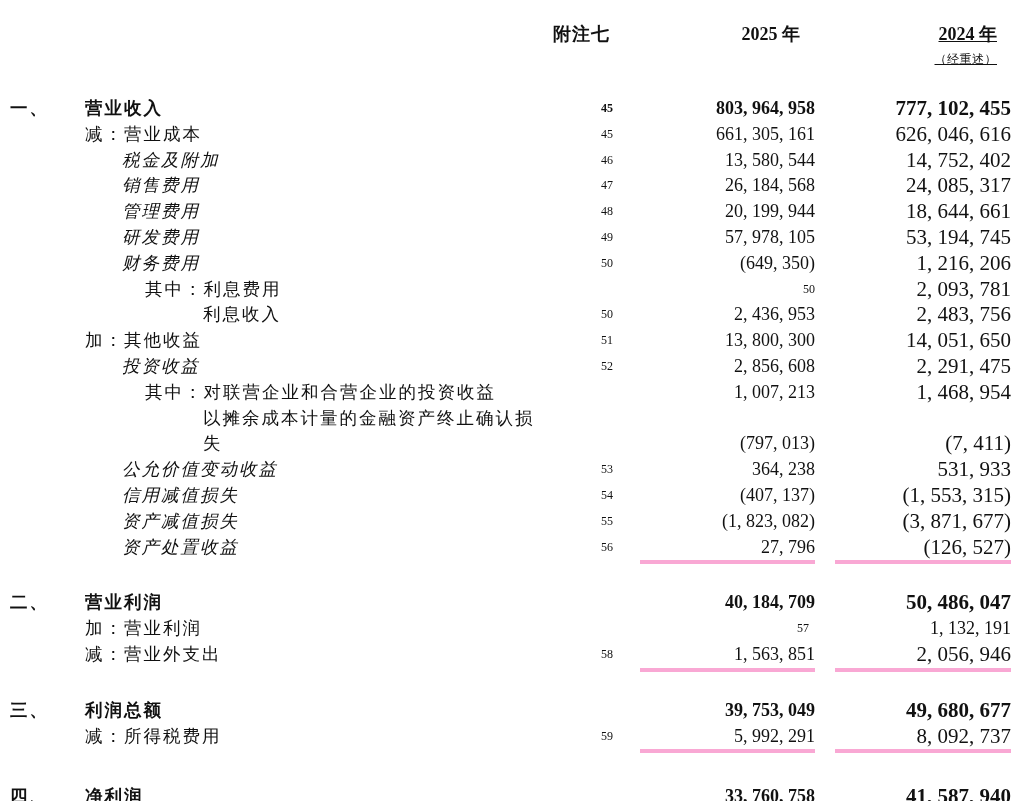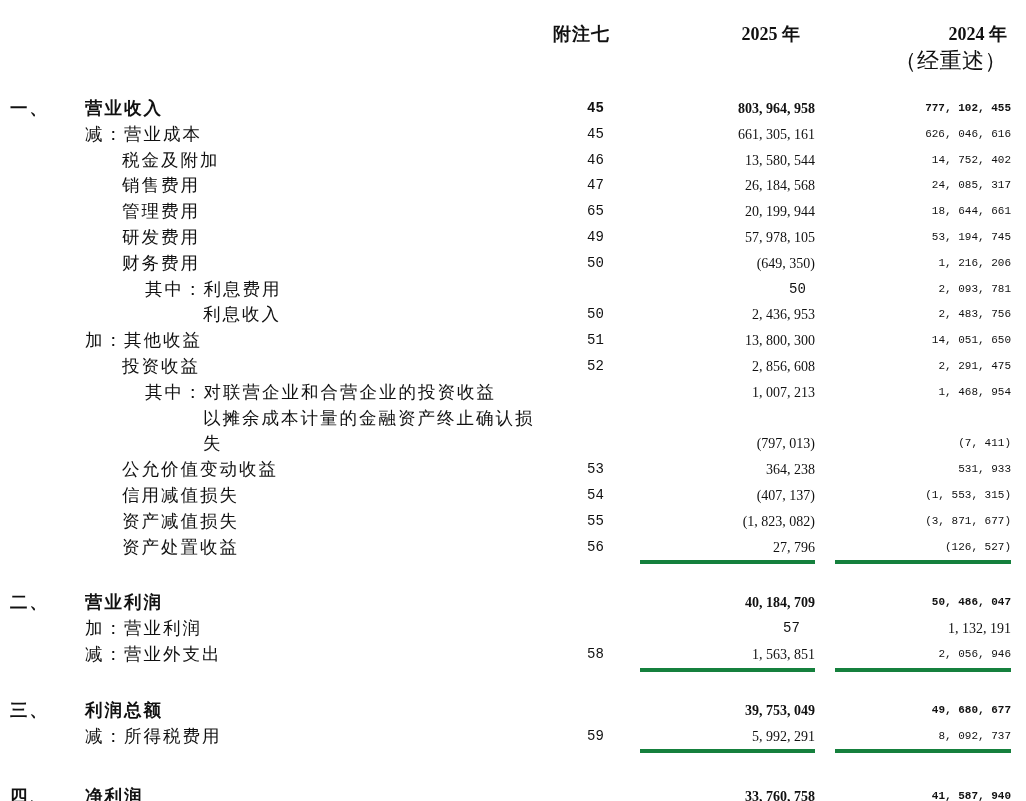--- a/index.html
+++ b/index.html
@@ -21,44 +21,45 @@
   }
   
   .thead {
     position: relative;
     height: 82px;
     font-weight: 700;
     font-size: 18px;
   }
   .h-note   { position: absolute; right: 401px; top: 8px; letter-spacing: 1px; }
   .h-2025   { position: absolute; right: 211px; top: 8px; }
-  .h-2024w  { position: absolute; right: 4px;  top: 8px; text-align: right; }
+  .h-2024w  { position: absolute; right: 14px;  top: 8px; text-align: right; text-decoration: underline; }
   .h-restated {
     display: block;
     font-weight: 400;
-    font-size: 22px;
+    font-size: 12px;
+    margin-top: 5px;
     letter-spacing: 0.5px;
   }
   
   .row {
     display: flex;
     line-height: 25.8px;
     font-size: 17.5px;
     white-space: pre;
   }
   .c-sec   { width: 75px;  letter-spacing: 2px; }
   .c-label { flex: 1;      letter-spacing: 2px; box-sizing: border-box; }
-  .c-note  { width: 35px;  text-align: center; font-size: 14px; font-family: Liberation Mono, monospace; }
-  .c-v1    { width: 175px; margin-left: 27px; text-align: right; font-size: 14px; }
-  .c-v2    { width: 176px; margin-left: 20px; text-align: right; font-size: 11px; font-family: Liberation Mono, monospace; }
+  .c-note  { width: 35px;  text-align: right; font-size: 12px; }
+  .c-v1    { width: 175px; margin-left: 27px; text-align: right; font-size: 18px; }
+  .c-v2    { width: 176px; margin-left: 20px; text-align: right; font-size: 21px; }
   .bold    { font-weight: 700; }
-  .ul .c-v1, .ul .c-v2 { border-bottom: 4px solid #15803d; }
+  .ul .c-v1, .ul .c-v2 { border-bottom: 4px solid #f9a8d4; }
   .gap     { margin-top: 26px; }
   .gap-lg  { margin-top: 31px; }
-  .ind-1   { padding-left: 37px; }
+  .ind-1   { padding-left: 37px; font-style: italic; }
   .ind-2   { padding-left: 60px; }
   .ind-3   { padding-left: 118px; }
   
   .watermark {
     position: absolute;
     left: 706px;
     top: 733px;
     display: flex;
     align-items: center;
     z-index: -1;
@@ -126,21 +127,21 @@
       <div class="row">
       <span class="c-sec"></span>
       <span class="c-label ind-1">销售费用</span>
       <span class="c-note">47</span>
       <span class="c-v1">26, 184, 568</span>
       <span class="c-v2">24, 085, 317</span>
     </div>
       <div class="row">
       <span class="c-sec"></span>
       <span class="c-label ind-1">管理费用</span>
-      <span class="c-note">65</span>
+      <span class="c-note">48</span>
       <span class="c-v1">20, 199, 944</span>
       <span class="c-v2">18, 644, 661</span>
     </div>
       <div class="row">
       <span class="c-sec"></span>
       <span class="c-label ind-1">研发费用</span>
       <span class="c-note">49</span>
       <span class="c-v1">57, 978, 105</span>
       <span class="c-v2">53, 194, 745</span>
     </div>

